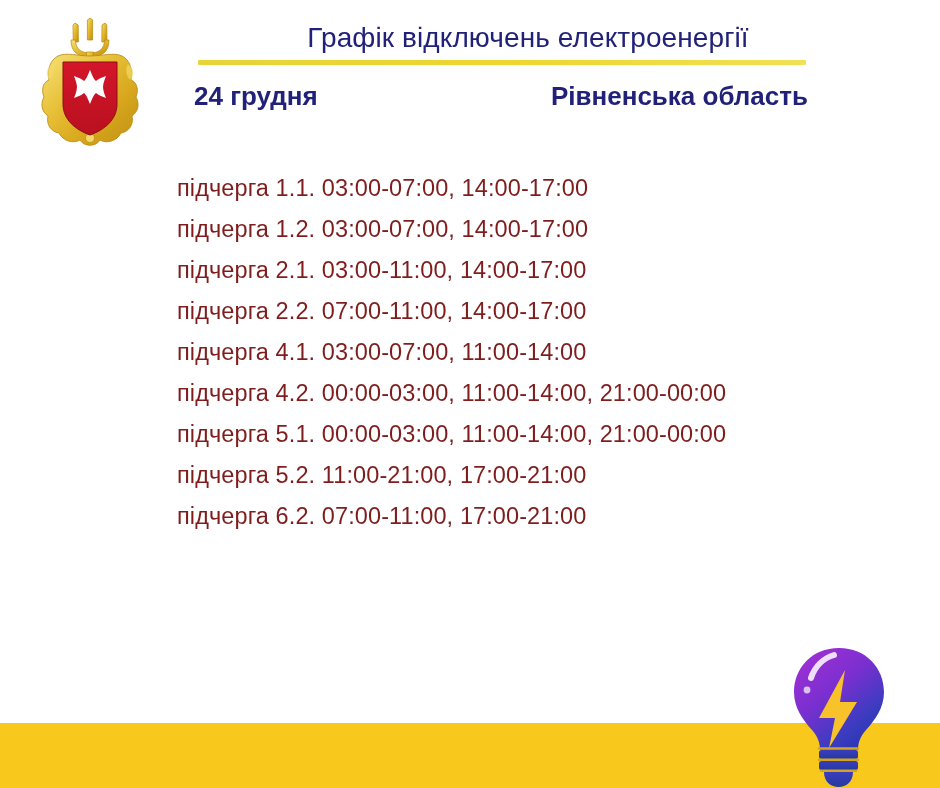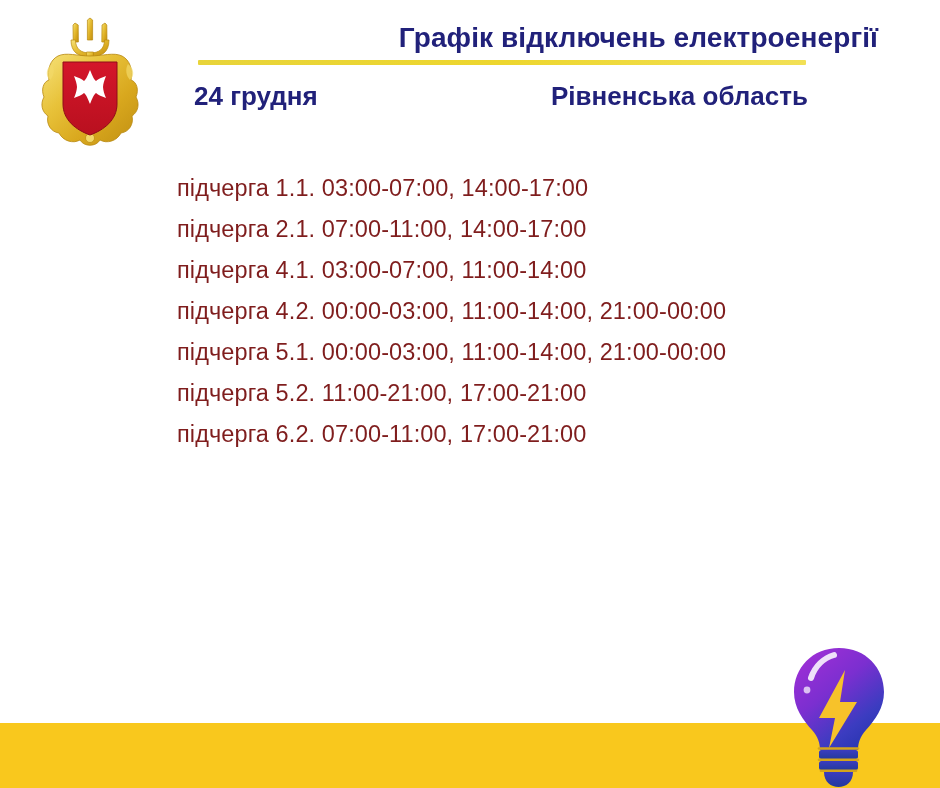--- a/index.html
+++ b/index.html
@@ -30,23 +30,23 @@
 
   
   #header {
     position: absolute;
     left: 178px;
     top: 22px;
     width: 700px;
   }
   #title {
     font-size: 28px;
-    font-weight: bold;
+    font-weight: normal;
     color: #21217a;
-    text-align: right;
+    text-align: center;
     letter-spacing: 0.1px;
     white-space: nowrap;
   }
   #title-rule {
     margin: 6px auto 0 20px;
     width: 608px;
     height: 5px;
     background: linear-gradient(90deg, #e8d43a 0%, #edd62e 50%, #f2e055 100%);
     border-radius: 1px;
   }
@@ -176,21 +176,23 @@
     <div id="title">Графік відключень електроенергії</div>
     <div id="title-rule"></div>
     <div id="subheader">
       <span id="sub-date" class="sub-text">24 грудня</span>
       <span id="sub-region" class="sub-text">Рівненська область</span>
     </div>
   </div>
 
   <div id="schedule">
     <div class="row">підчерга 1.1. 03:00-07:00, 14:00-17:00</div>
-    <div class="row">підчерга 2.1. 07:00-11:00, 14:00-17:00</div>
+    <div class="row">підчерга 1.2. 03:00-07:00, 14:00-17:00</div>
+    <div class="row">підчерга 2.1. 03:00-11:00, 14:00-17:00</div>
+    <div class="row">підчерга 2.2. 07:00-11:00, 14:00-17:00</div>
     <div class="row">підчерга 4.1. 03:00-07:00, 11:00-14:00</div>
     <div class="row">підчерга 4.2. 00:00-03:00, 11:00-14:00, 21:00-00:00</div>
     <div class="row">підчерга 5.1. 00:00-03:00, 11:00-14:00, 21:00-00:00</div>
     <div class="row">підчерга 5.2. 11:00-21:00, 17:00-21:00</div>
     <div class="row">підчерга 6.2. 07:00-11:00, 17:00-21:00</div>
   </div>
 
   <div id="footer-bar"></div>
 
   <div id="bulb">

